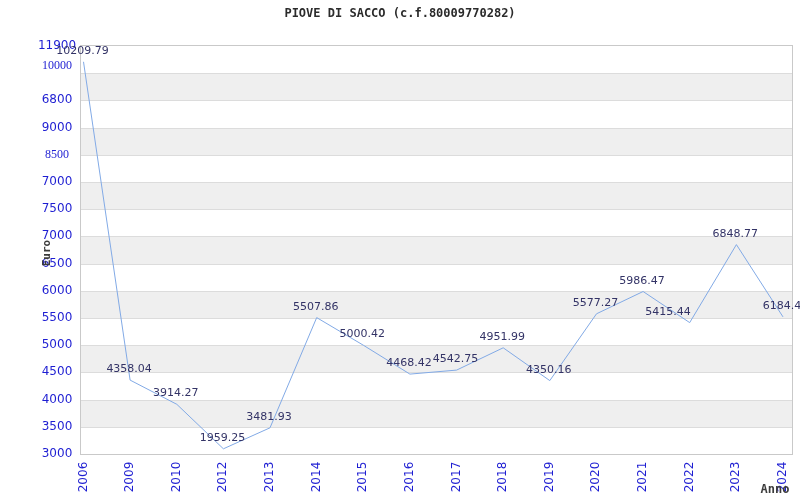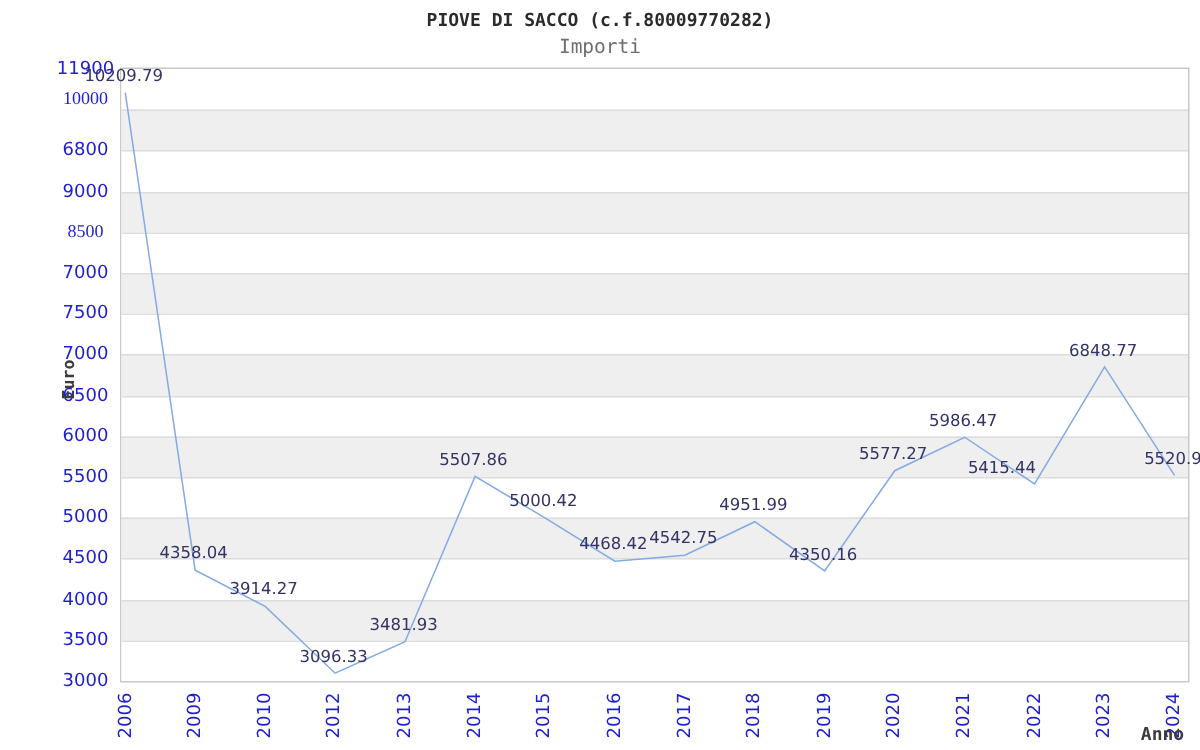--- a/index.html
+++ b/index.html
@@ -113,21 +113,20 @@
     font-weight: bold;
     color: #3c3c3c;
     white-space: nowrap;
   }
 </style>
 </head>
 <body>
 
 <div id="screen">
   <div class="chart-title">PIOVE DI SACCO (c.f.80009770282)</div>
-  <div class="chart-subtitle">Importi</div>
 
   <div id="plot">
     <div class="band" style="top: 0px; height: 27.2px; background: rgb(255, 255, 255);"></div>
       <div class="band" style="top: 27.2px; height: 27.2px; background: rgb(239, 239, 239);"></div>
       <div class="band" style="top: 54.4px; height: 27.2px; background: rgb(255, 255, 255);"></div>
       <div class="band" style="top: 81.6px; height: 27.2px; background: rgb(239, 239, 239);"></div>
       <div class="band" style="top: 108.8px; height: 27.2px; background: rgb(255, 255, 255);"></div>
       <div class="band" style="top: 136px; height: 27.2px; background: rgb(239, 239, 239);"></div>
       <div class="band" style="top: 163.2px; height: 27.2px; background: rgb(255, 255, 255);"></div>
       <div class="band" style="top: 190.4px; height: 27.2px; background: rgb(239, 239, 239);"></div>
@@ -190,30 +189,30 @@
       <div class="x-tick" style="left: 595.467px; top: 477px; color: rgb(30, 30, 210);">2020</div>
       <div class="x-tick" style="left: 642.1px; top: 477px; color: rgb(30, 30, 210);">2021</div>
       <div class="x-tick" style="left: 688.733px; top: 477px; color: rgb(30, 30, 210);">2022</div>
       <div class="x-tick" style="left: 735.367px; top: 477px; color: rgb(30, 30, 210);">2023</div>
       <div class="x-tick" style="left: 782px; top: 477px; color: rgb(30, 30, 210);">2024</div>
     </div>
   <div id="pointlabels">
       <div class="point-label" style="left: 82.5px; top: 44.7874px; color: rgb(51, 51, 102);">10209.79</div>
       <div class="point-label" style="left: 129.133px; top: 363.123px; color: rgb(51, 51, 102);">4358.04</div>
       <div class="point-label" style="left: 175.767px; top: 387.264px; color: rgb(51, 51, 102);">3914.27</div>
-      <div class="point-label" style="left: 222.4px; top: 431.76px; color: rgb(51, 51, 102);">3096.33</div>
+      <div class="point-label" style="left: 222.4px; top: 431.76px; color: rgb(51, 51, 102);">1959.25</div>
       <div class="point-label" style="left: 269.033px; top: 410.783px; color: rgb(51, 51, 102);">3481.93</div>
       <div class="point-label" style="left: 315.667px; top: 300.572px; color: rgb(51, 51, 102);">5507.86</div>
       <div class="point-label" style="left: 362.3px; top: 328.177px; color: rgb(51, 51, 102);">5000.42</div>
       <div class="point-label" style="left: 408.933px; top: 357.118px; color: rgb(51, 51, 102);">4468.42</div>
       <div class="point-label" style="left: 455.567px; top: 353.074px; color: rgb(51, 51, 102);">4542.75</div>
       <div class="point-label" style="left: 502.2px; top: 330.812px; color: rgb(51, 51, 102);">4951.99</div>
       <div class="point-label" style="left: 548.833px; top: 363.551px; color: rgb(51, 51, 102);">4350.16</div>
       <div class="point-label" style="left: 595.467px; top: 296.797px; color: rgb(51, 51, 102);">5577.27</div>
       <div class="point-label" style="left: 642.1px; top: 274.536px; color: rgb(51, 51, 102);">5986.47</div>
       <div class="point-label" style="left: 668px; top: 305.6px; color: rgb(51, 51, 102);">5415.44</div>
       <div class="point-label" style="left: 735.367px; top: 227.627px; color: rgb(51, 51, 102);">6848.77</div>
-      <div class="point-label" style="left: 782px; top: 299.863px; color: rgb(51, 51, 102);">5520.9</div>
+      <div class="point-label" style="left: 782px; top: 299.863px; color: rgb(51, 51, 102);">6184.4</div>
     </div>
 
   <div class="y-axis-title">Euro</div>
   <div class="x-axis-title">Anno</div>
 </div>
 
 </body></html>

